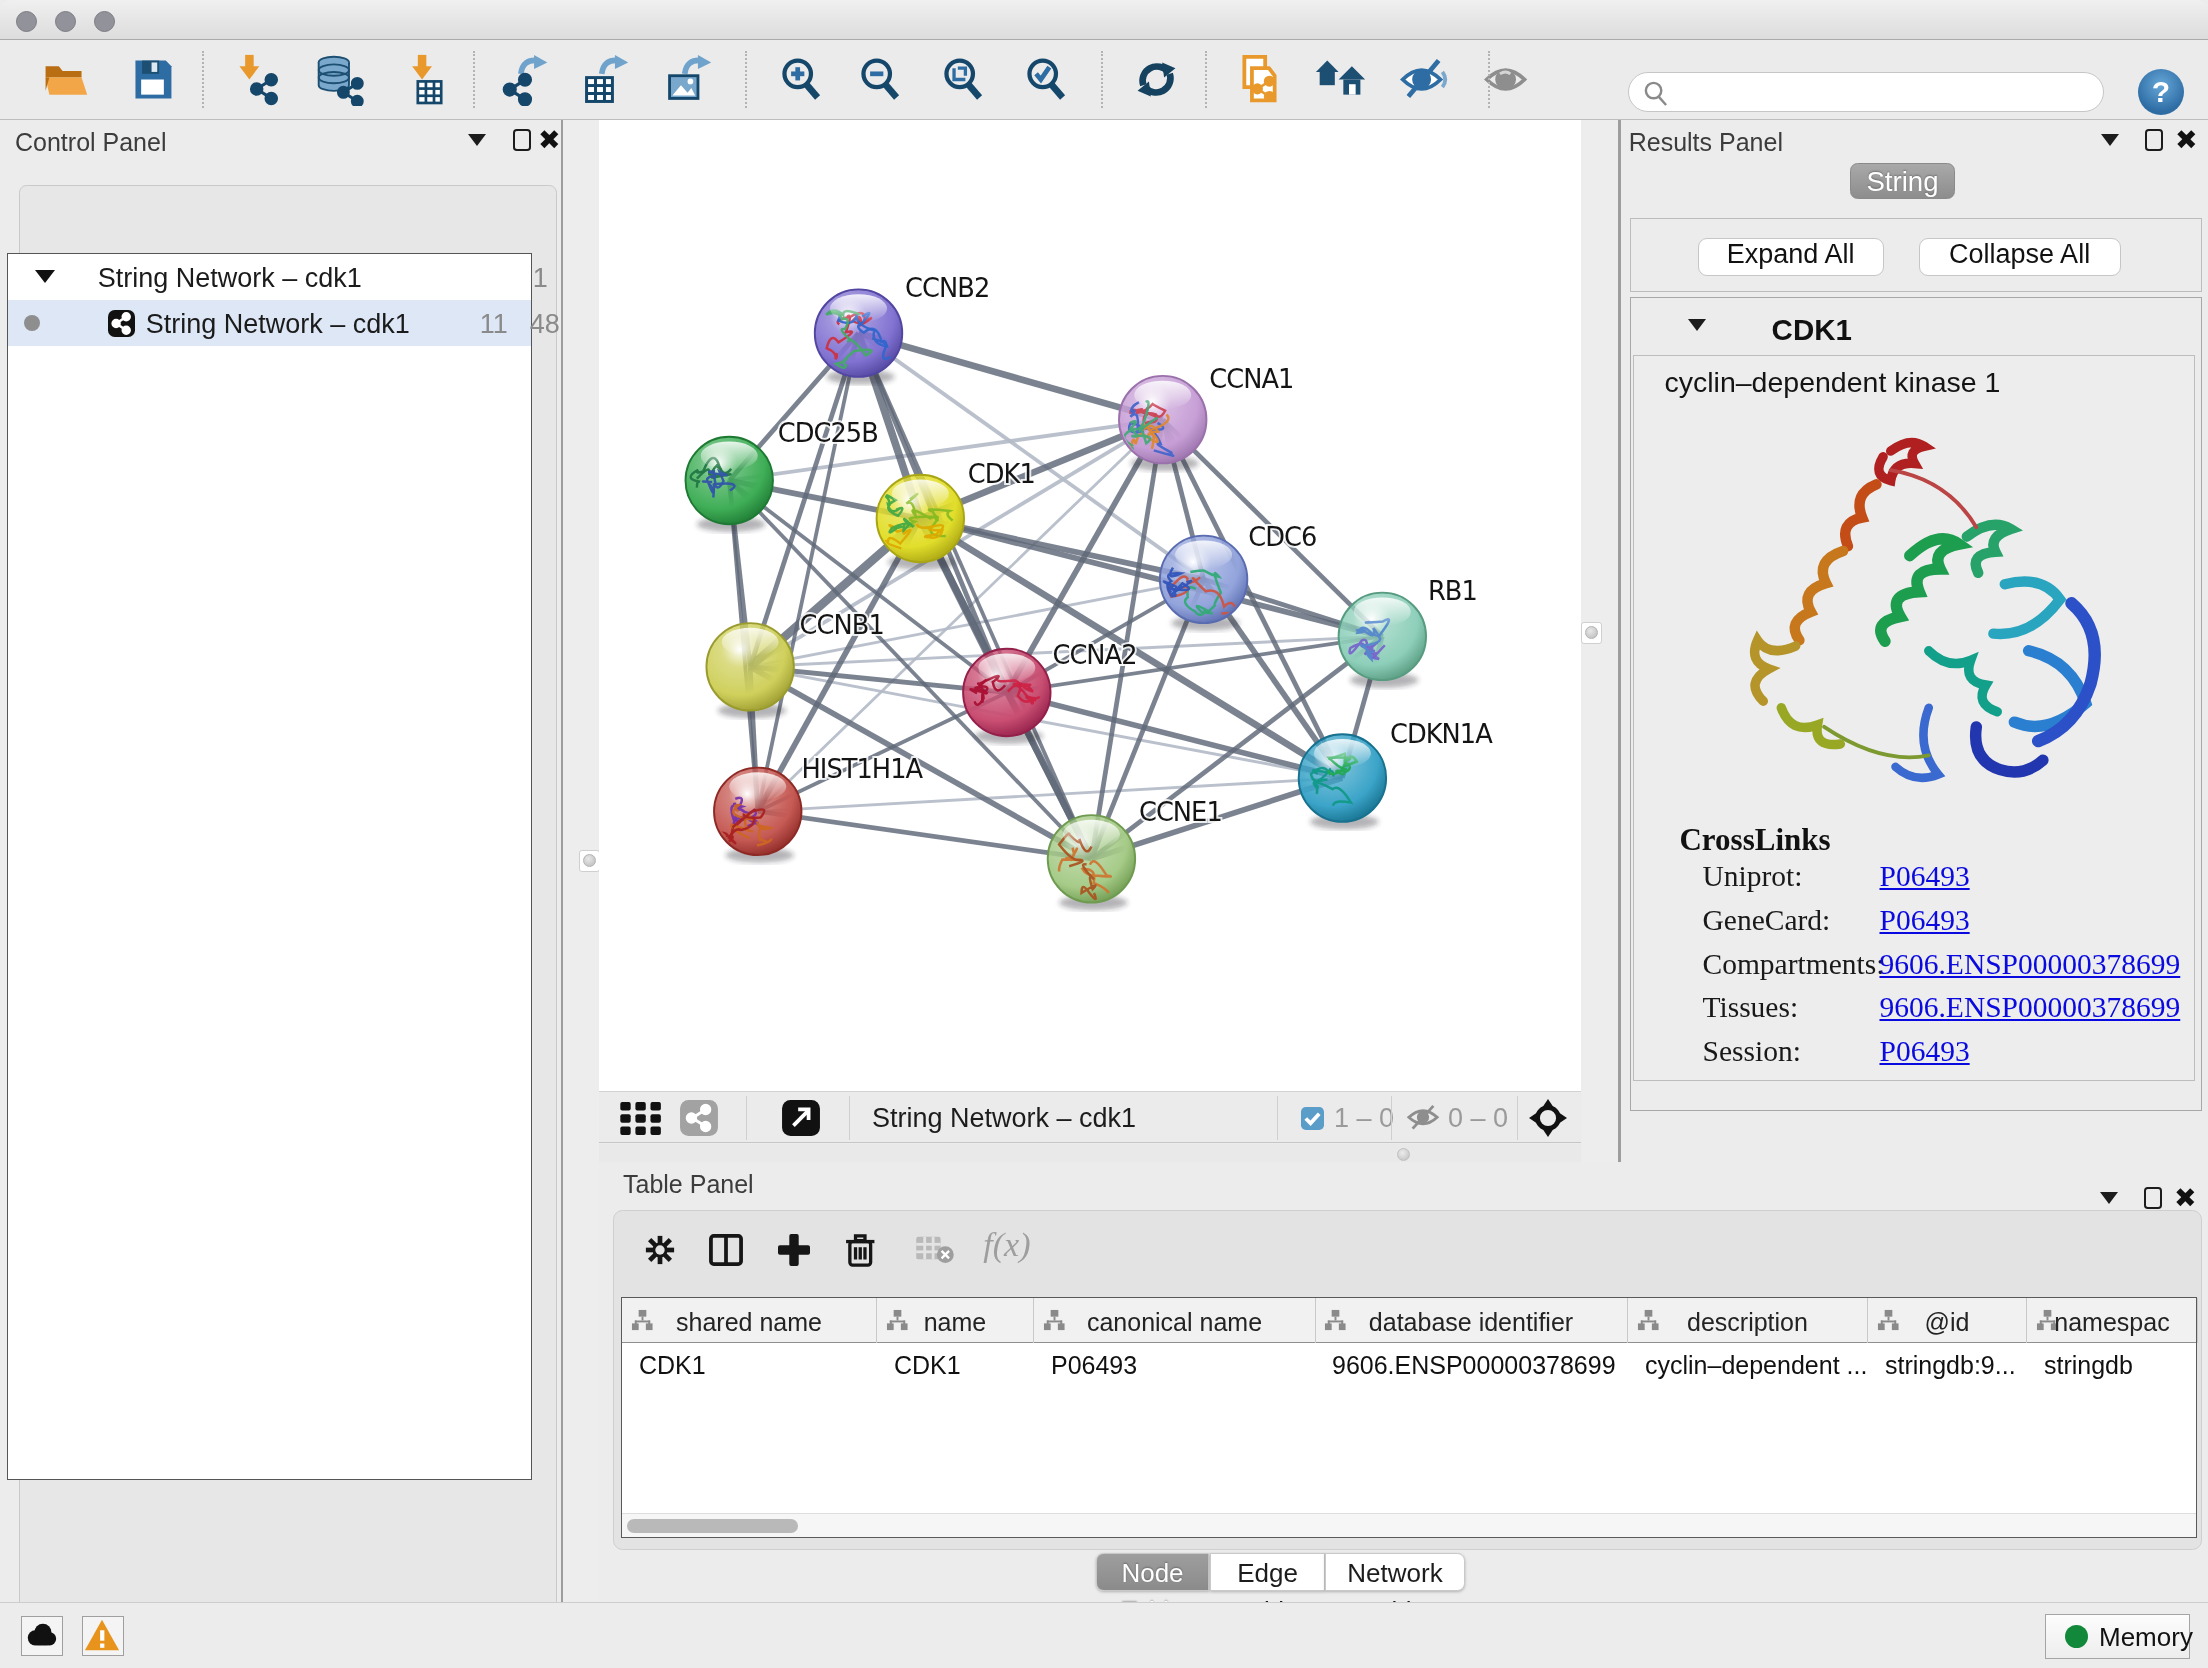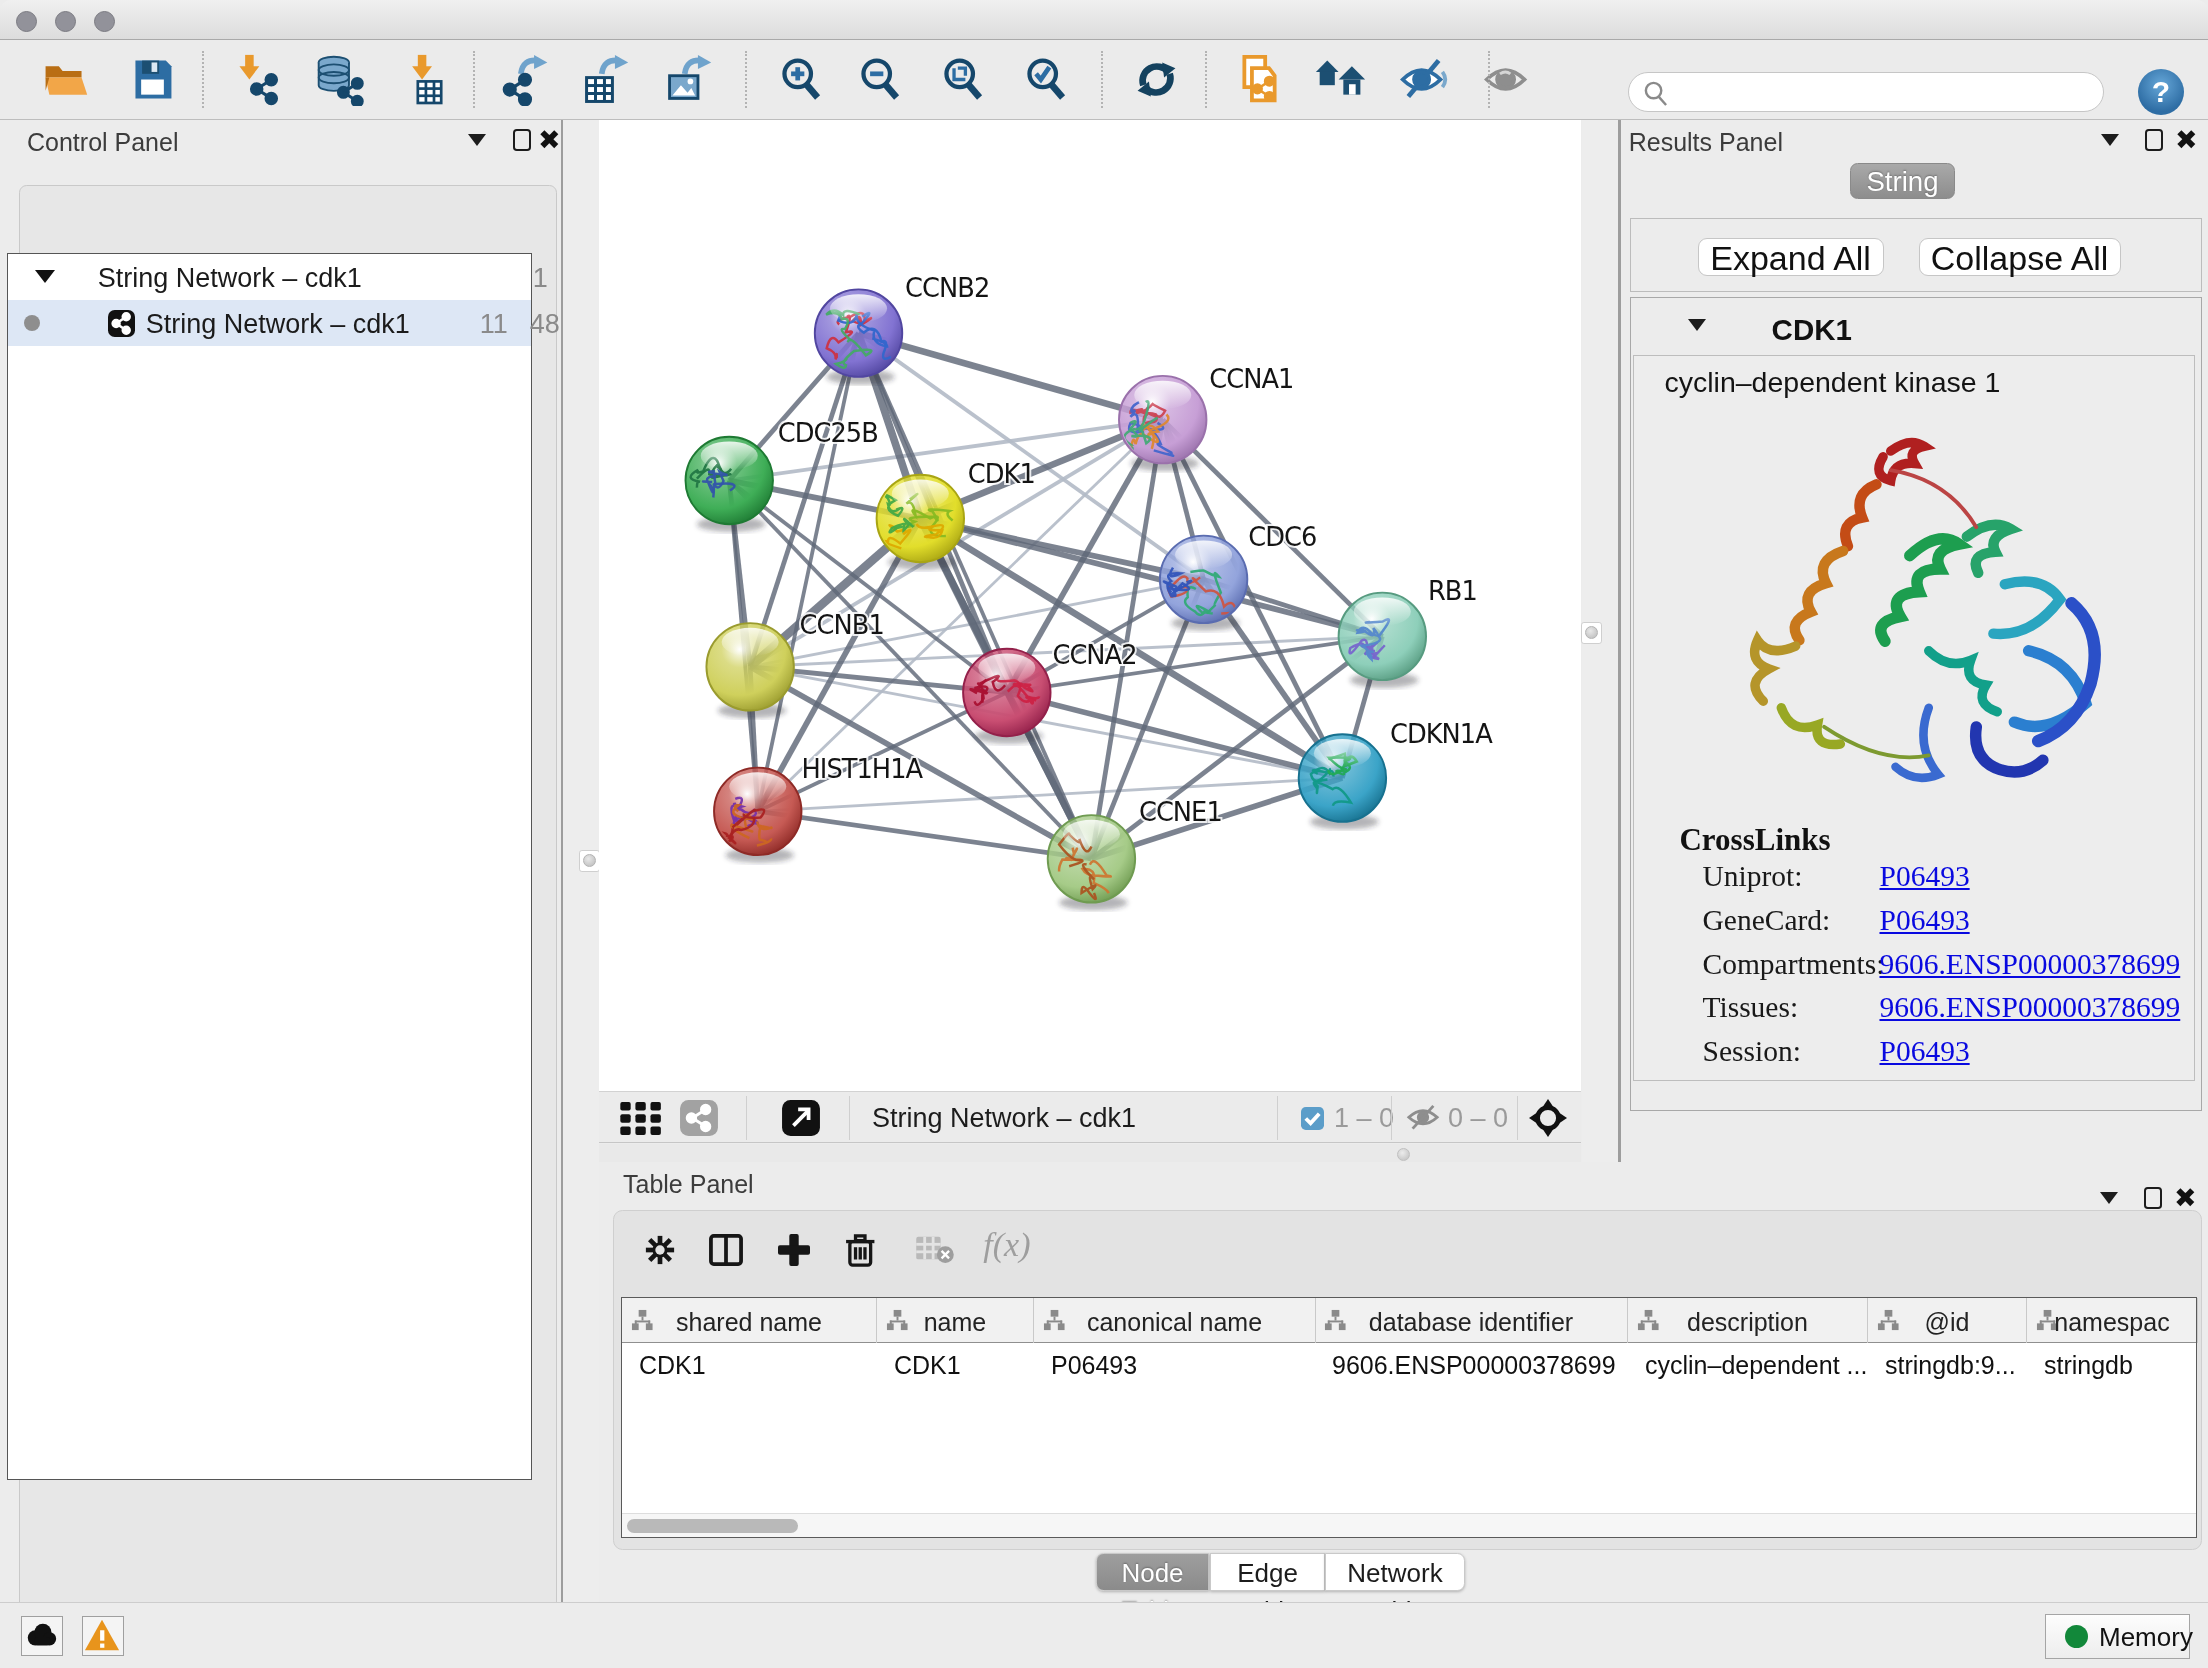--- a/index.html
+++ b/index.html
@@ -51,21 +51,21 @@
   #canvas { left:599px; top:120px; width:982px; height:971px; background:#fff; }
   #net-strip { left:599px; top:1091px; width:982px; height:52px; background:#ebebeb; border-top:1px solid #d2d2d2; border-bottom:1px solid #c6c6c6; }
   .strip-div { position:absolute; top:3.8px; height:44px; width:0; border-left:1.9px solid #cfcfcf; }
   #strip-title { font-size:27px; color:#1c1c1c; }
   .strip-count { font-size:27px; color:#9a9a9a; }
   
   #results-panel { left:1622px; top:120px; width:587px; height:1042px; background:#ececec; }
   #string-tab { left:228px; top:43px; width:105px; height:36px; background:linear-gradient(#a9a9a9,#8d8d8d); border:1px solid #8a8a8a;
       border-radius:7.6px; color:#fff; font-size:27.6px; text-align:center; line-height:36px; text-shadow:0 -1px 1.9px rgba(0,0,0,.3); }
   #rp-box1 { left:7.6px; top:98px; width:572px; height:74px; border:1.9px solid #bcbcbc; background:#ececec; }
-  .rp-btn { position:absolute; top:19px; height:38px; background:#fff; border:1px solid #c6c6c6; border-radius:9px; font-size:34px; color:#111; text-align:center; }
+  .rp-btn { position:absolute; top:19px; height:38px; background:#fff; border:1px solid #c6c6c6; border-radius:9px; font-size:27px; color:#111; text-align:center; }
   #rp-box2 { left:7.6px; top:177px; width:572px; height:814px; border:1.9px solid #a8a8a8; background:#ececec; }
   #rp-sec-head { position:relative; height:57px; }
   #rp-gene { font-size:29.5px; font-weight:bold; color:#111; }
   #rp-inner { position:absolute; left:2.9px; top:57px; width:562px; height:726px; border:1px solid #bdbdbd; background:#ededed; }
   #rp-desc { font-size:28.5px; color:#141414; }
   #crosslinks-title { font-family:"Liberation Serif",serif; font-weight:bold; font-size:31px; color:#111; }
   .cl-label { font-family:"Liberation Serif",serif; font-size:29.5px; color:#191919; }
   .cl-link { font-family:"Liberation Serif",serif; font-size:29.5px; color:#0909e0; text-decoration:underline; }
   
   #table-panel { left:599px; top:1162px; width:1609px; height:439px; background:#ececec; }
@@ -283,21 +283,21 @@
         <g fill="none" stroke="#8a8a8a" stroke-width="2.5">
           <circle cx="12" cy="11" r="8"></circle>
           <line x1="17" y1="17" x2="25" y2="26"></line>
         </g>
       </svg>
     </div>
     <div id="help-btn" class="abs">?</div>
   </div>
 
 <div id="control-panel" class="abs">
-  <div class="panel-title abs" style="left:27px; top:7.6px">Control Panel</div>
+  <div class="panel-title abs" style="left:15px; top:7.6px">Control Panel</div>
   <div class="ph-caret abs" style="left:468px; top:14.3px"></div>
   <div class="ph-float abs" style="left:513px; top:8.6px"></div>
   <div class="ph-close abs" style="left:538px; top:5.7px">✖</div>
   <div id="cp-content" class="abs"></div>
   <div id="cp-list" class="abs">
       <div class="cp-row">
         <div class="row-caret"></div>
         <span class="label" style="left:90px">String Network – cdk1</span>
         <span class="num" style="left:525px">1</span>
       </div>

